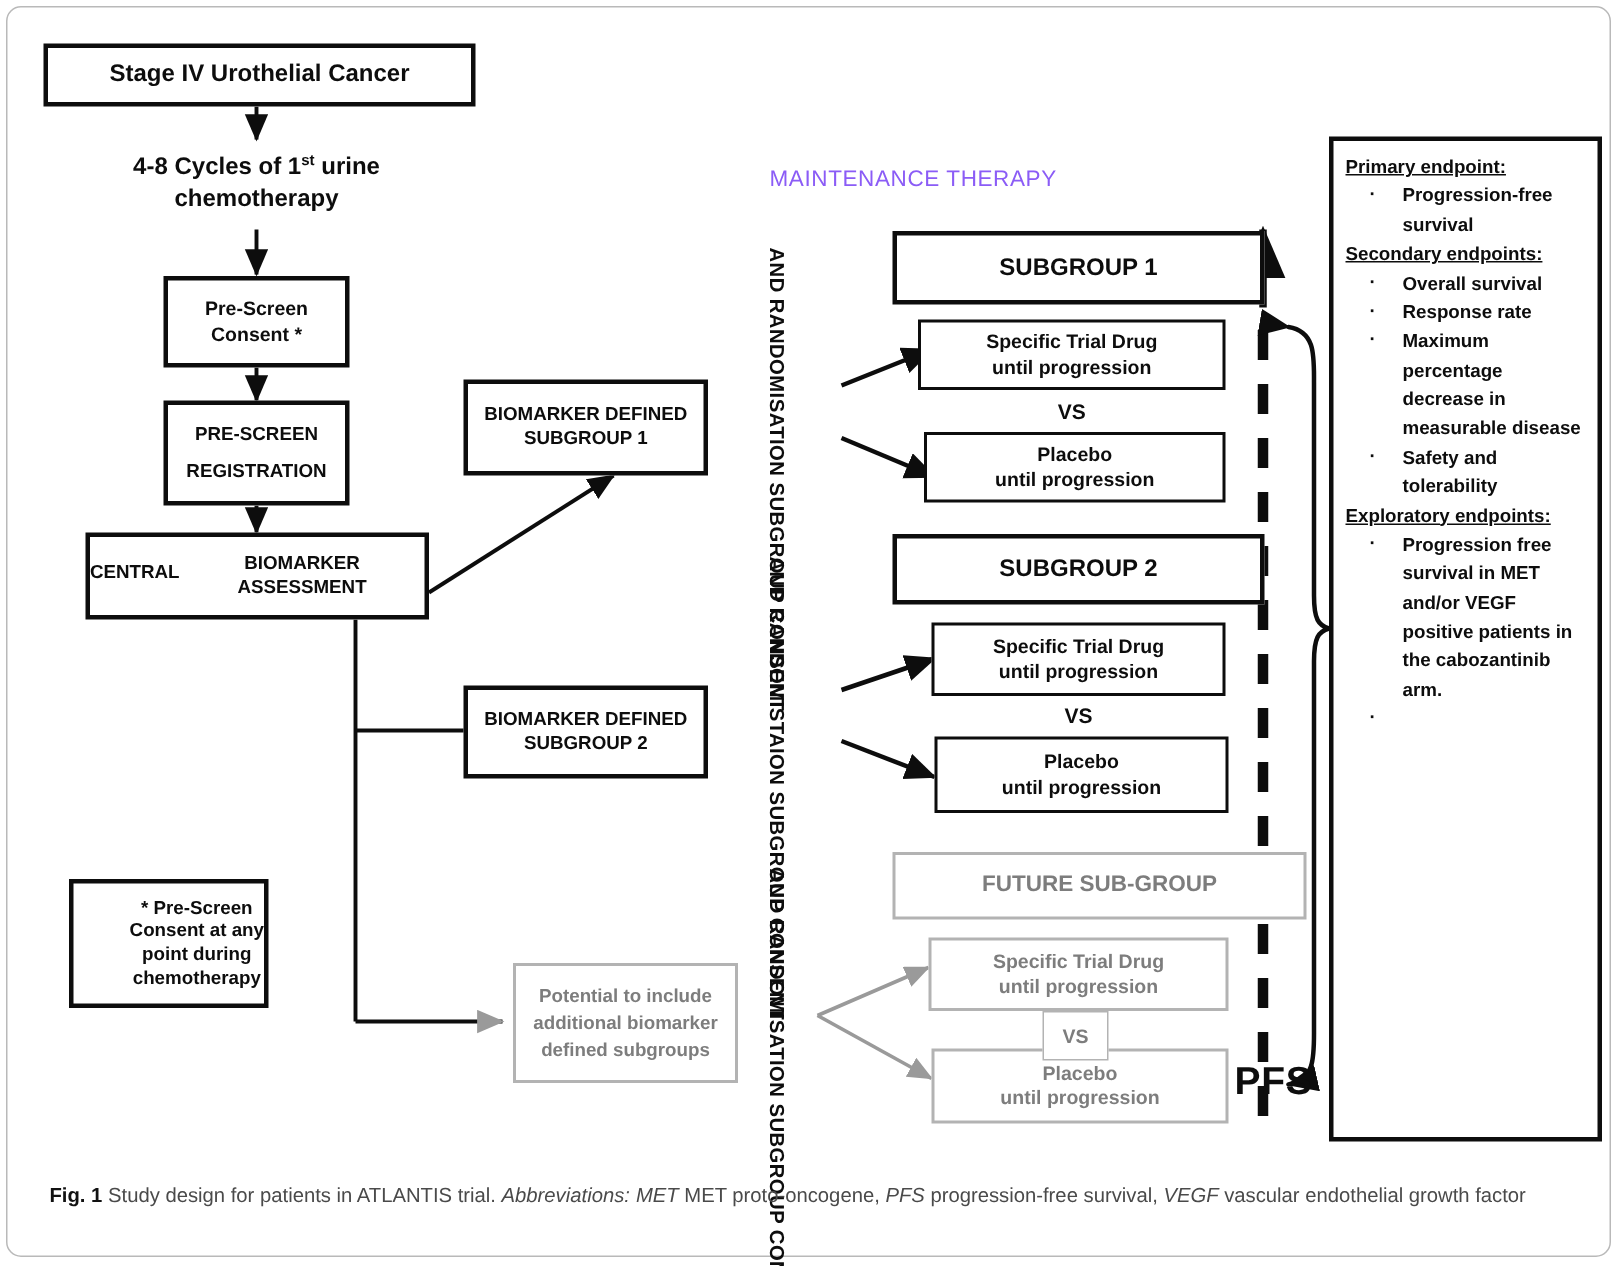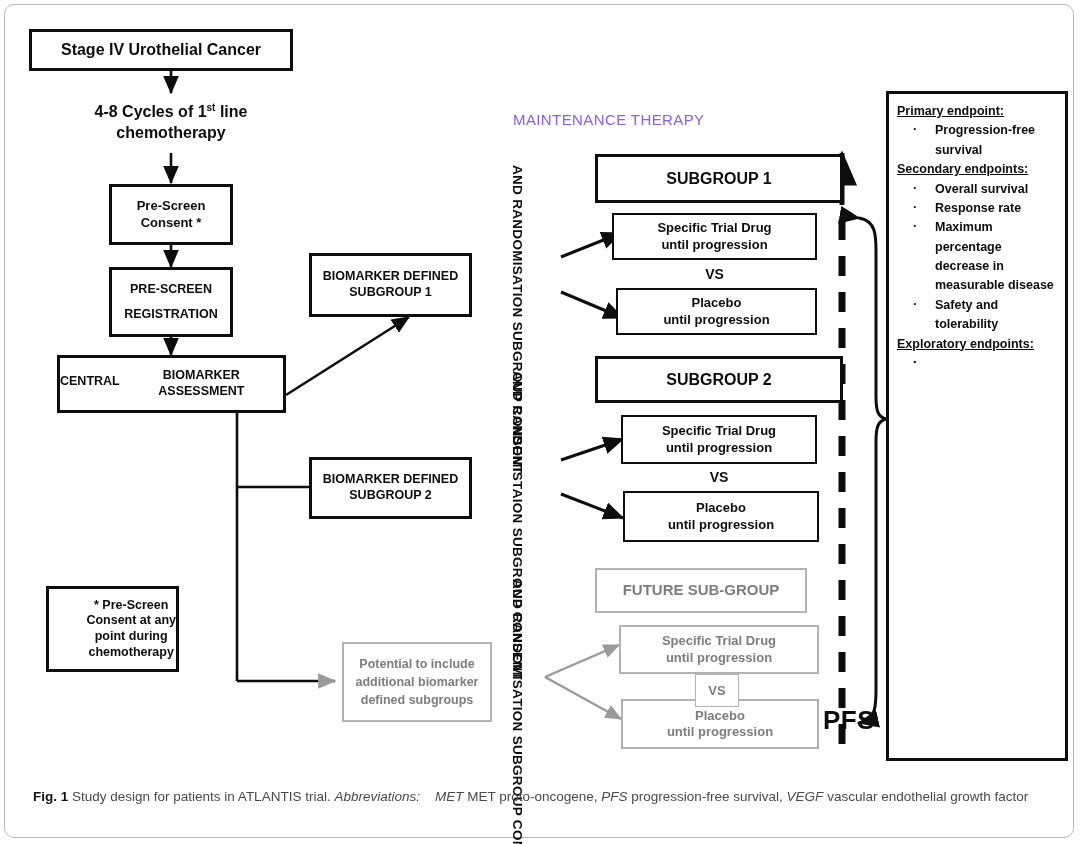--- a/index.html
+++ b/index.html
@@ -109,26 +109,26 @@
         <line x1="837" y1="215" x2="837" y2="742" stroke-width="7" stroke-dasharray="20 16"></line>
         <line x1="837" y1="200" x2="837" y2="148" stroke-width="5" marker-end="url(#ar)"></line>
       </g>
 
       <g stroke="#0d0d0d" stroke-width="3" fill="none" stroke-linecap="round">
         <path d="M854,213 C872,216 871,232 871,250 L871,392 C871,408 874,412 881,414
                  C874,416 871,420 871,436 L871,680 C871,700 872,714 854,718" marker-start="url(#ar)" marker-end="url(#ar)"></path>
       </g>
     </svg>
 
-    <div class="box" style="left:24px;top:24px;width:264px;height:42px;font-size:16px;">
+    <div class="box" style="left:24px;top:24px;width:288px;height:42px;font-size:16px;">
       <span>Stage IV Urothelial Cancer</span>
     </div>
 
     <div class="plain" style="left:62px;top:96px;width:208px;font-size:16px;">
-      <span><span>4-8 Cycles of 1</span><sup style="font-size:10px;">st</sup><span> line</span></span><br>
+      <span><span>4-8 Cycles of 1</span><sup style="font-size:10px;">st</sup><span> urine</span></span><br>
       <span>chemotherapy</span>
     </div>
 
     <div class="box" style="left:104px;top:179px;width:124px;height:61px;font-size:13px;font-weight:bold;white-space:pre-line;">
       <span>Pre-Screen
 Consent *</span>
     </div>
 
     <div class="box" style="left:104px;top:262px;width:124px;height:70px;font-size:12.5px;flex-direction:column;">
       <span style="margin-bottom:9px;">PRE-SCREEN</span>
@@ -197,21 +197,21 @@
     <div class="box thin" style="left:616px;top:410px;width:196px;height:49px;font-size:13px;flex-direction:column;font-weight:bold;">
       <span>Specific Trial  Drug</span>
       <span>until progression</span>
     </div>
     <div class="vs" style="left:616px;top:464px;width:196px;font-size:14px;">VS</div>
     <div class="box thin" style="left:618px;top:486px;width:196px;height:51px;font-size:13px;flex-direction:column;font-weight:bold;">
       <span>Placebo</span>
       <span>until progression</span>
     </div>
 
-    <div class="box grey" style="left:590px;top:563px;width:212px;height:45px;font-size:15px;text-align:center;">
+    <div class="box grey" style="left:590px;top:563px;width:276px;height:45px;font-size:15px;text-align:center;">
       <span>FUTURE SUB-GROUP</span>
     </div>
     <div class="box grey" style="left:614px;top:620px;width:200px;height:49px;font-size:13px;flex-direction:column;">
       <span>Specific Trial  Drug</span>
       <span>until progression</span>
     </div>
     <div class="vsbox" style="left:690px;top:669px;width:44px;height:33px;font-size:13px;">
       <span>VS</span>
     </div>
     <div class="box grey" style="left:616px;top:694px;width:198px;height:50px;font-size:13px;flex-direction:column;">
@@ -228,23 +228,23 @@
       </ul>
       <span class="head">Secondary endpoints:</span>
       <ul>
         <li><span class="dot">·</span><span>Overall survival</span></li>
         <li><span class="dot">·</span><span>Response rate</span></li>
         <li><span class="dot">·</span><span>Maximum percentage decrease in measurable disease</span></li>
         <li><span class="dot">·</span><span>Safety and tolerability</span></li>
       </ul>
       <span class="head">Exploratory endpoints:</span>
       <ul>
-        <li><span class="dot">·</span></li>
+        <li><span class="dot">·</span><span>Progression free survival in MET and/or VEGF positive patients in the cabozantinib arm.</span></li>
         <li><span class="dot">·</span></li>
       </ul>
     </div>
 
   </div>
 
   <div id="caption">
-    <b>Fig. 1</b><span> Study design for patients in ATLANTIS trial. </span><i>Abbreviations:</i><i style="margin-left:15px;">MET</i><span> MET proto-oncogene, </span><i>PFS</i><span> progression-free survival, </span><i>VEGF</i><span> vascular endothelial growth factor</span>
+    <b>Fig. 1</b><span> Study design for patients in ATLANTIS trial. </span><i>Abbreviations:</i><i style="margin-left:4px;">MET</i><span> MET proto-oncogene, </span><i>PFS</i><span> progression-free survival, </span><i>VEGF</i><span> vascular endothelial growth factor</span>
   </div>
 </div>
 
 </body></html>

